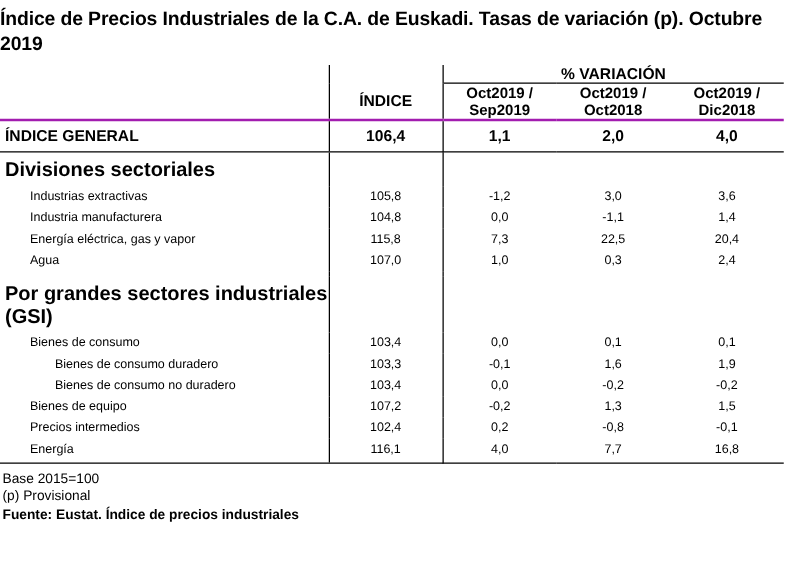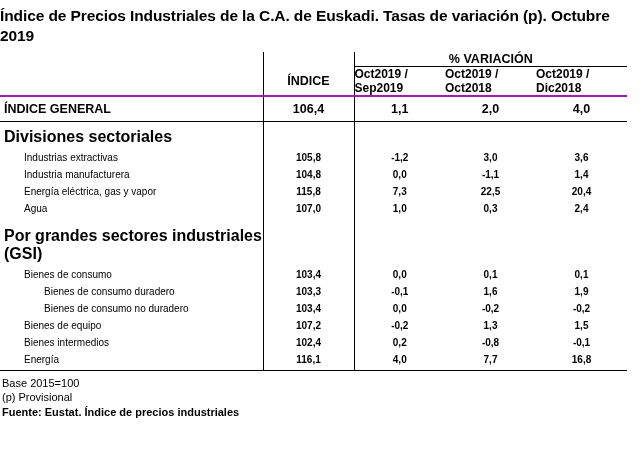--- a/index.html
+++ b/index.html
@@ -51,21 +51,21 @@
     padding: 3px 0 4px 0;
   }
   .th-indice {
     text-align: center;
     font-weight: bold;
     font-size: 12.5px;
     padding-top: 14px;
     vertical-align: middle;
   }
   .th-sub {
-    text-align: left;
+    text-align: center;
     font-weight: bold;
     font-size: 12px;
     line-height: 14px;
     padding: 4px 0 6px 0;
   }
   .hdr-row-top td, .hdr-row-top th { }
   .hdr-bottom-rule td, .hdr-bottom-rule th {
     border-bottom: 2px solid #a21caf;
   }
   .vline-left {
@@ -95,21 +95,20 @@
     padding-bottom: 5px;
   }
   td.lbl {
     text-align: left;
     padding-left: 4px !important;
   }
   td.lbl.indent1 { padding-left: 24px !important; }
   td.lbl.indent2 { padding-left: 44px !important; }
   td.num {
     text-align: center;
-    font-weight: bold;
   }
   .footnotes {
     margin-top: 5px;
     font-size: 11px;
     line-height: 14px;
     padding-left: 2px;
   }
   .footnotes .src {
     font-weight: bold;
     margin-top: 1px;
@@ -236,21 +235,21 @@
         <td class="num">-0,2</td>
       </tr>
       <tr class="item">
         <td class="lbl indent1">Bienes de equipo</td>
         <td class="num vline-left vline-right">107,2</td>
         <td class="num">-0,2</td>
         <td class="num">1,3</td>
         <td class="num">1,5</td>
       </tr>
       <tr class="item">
-        <td class="lbl indent1">Bienes intermedios</td>
+        <td class="lbl indent1">Precios intermedios</td>
         <td class="num vline-left vline-right">102,4</td>
         <td class="num">0,2</td>
         <td class="num">-0,8</td>
         <td class="num">-0,1</td>
       </tr>
       <tr class="item last-row">
         <td class="lbl indent1">Energía</td>
         <td class="num vline-left vline-right">116,1</td>
         <td class="num">4,0</td>
         <td class="num">7,7</td>

